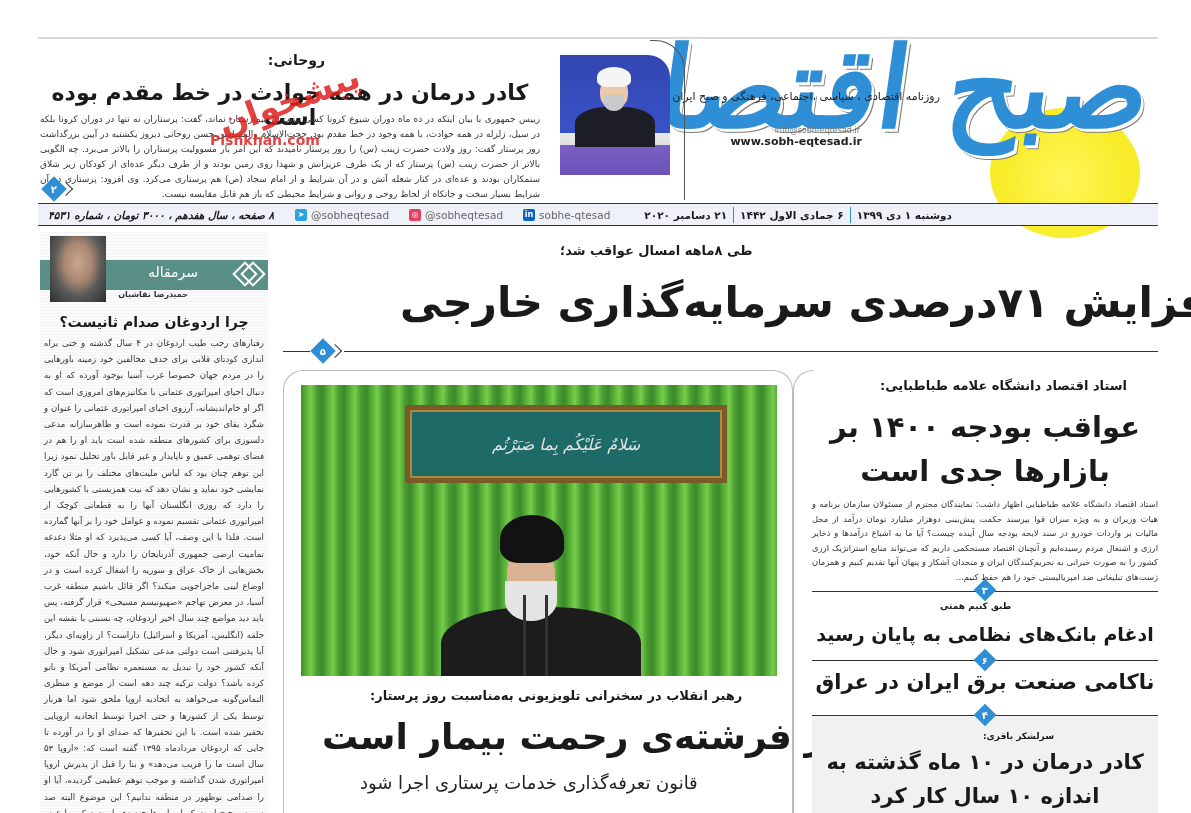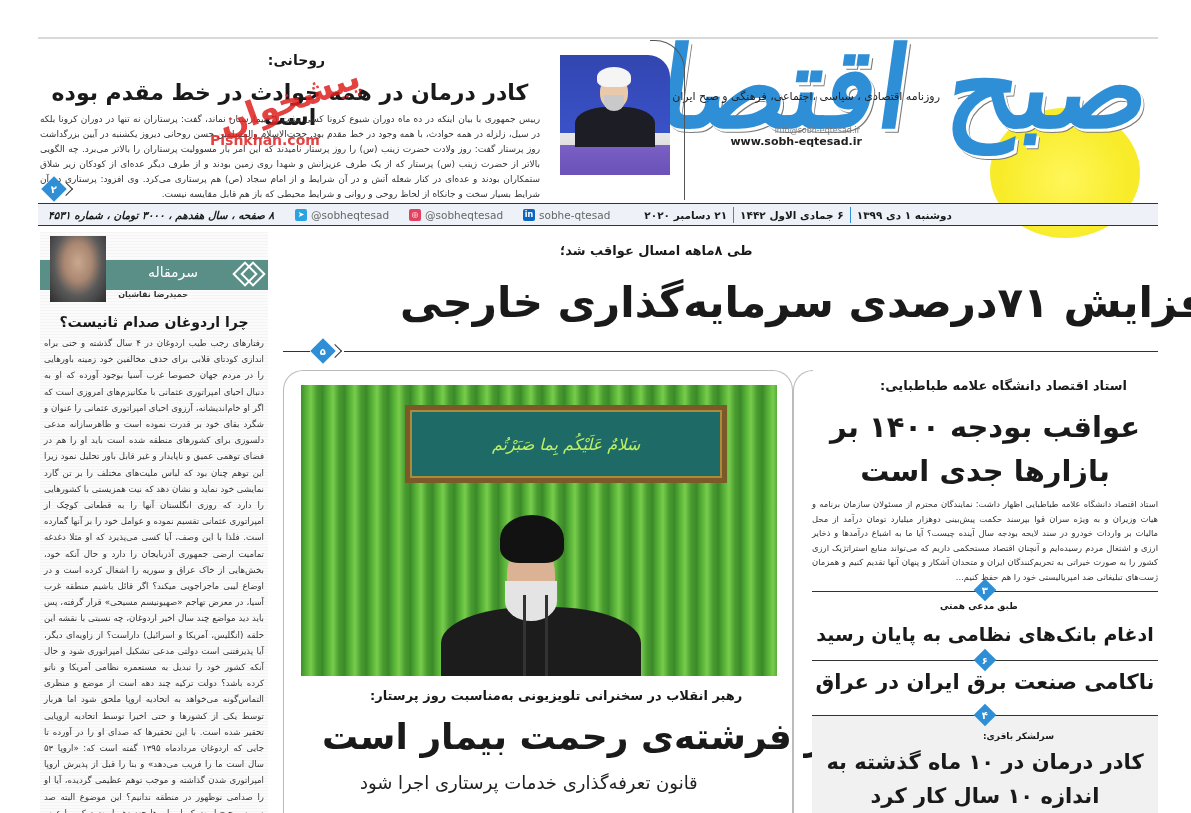--- a/index.html
+++ b/index.html
@@ -75,21 +75,21 @@
   .m-title { left: 400px; top: 278px; font-size: 42px; font-weight: bold; font-family: "DejaVu Sans", sans-serif; white-space: nowrap; letter-spacing: -1px; }
   .m-rule { left: 283px; top: 351px; width: 875px; height: 1px; background: #333; }
   .m-badge { left: 310px; top: 342px; }
 
   
   .photo-frame { left: 283px; top: 370px; width: 510px; height: 443px; border: 1px solid #bbb; border-radius: 20px 20px 0 0; border-bottom: none; }
   .photo { left: 301px; top: 385px; width: 476px; height: 291px; overflow: hidden;
            background: repeating-linear-gradient(90deg, #3f8f2c 0px, #5cb83a 6px, #78cc4c 10px, #4a9c30 16px, #3a8828 22px); }
   .plaque { position: absolute; left: 104px; top: 20px; width: 322px; height: 78px; background: #7a5a28; padding: 5px; }
   .plaque-inner { width: 100%; height: 100%; background: #1e6a66; border: 2px solid #b08a3a; display: flex; align-items: center; justify-content: center; }
-  .plaque-text { color: #bef264; font-size: 16px; font-family: "DejaVu Serif", serif; font-style: italic; }
+  .plaque-text { color: #e5e5e5; font-size: 16px; font-family: "DejaVu Serif", serif; font-style: italic; }
   .leader-robe { position: absolute; left: 140px; top: 222px; width: 200px; height: 80px; border-radius: 45% 45% 0 0; background: #1c1c1c; }
   .leader-face { position: absolute; left: 206px; top: 160px; width: 48px; height: 66px; border-radius: 45%; background: #dbb394; }
   .leader-beard { position: absolute; left: 204px; top: 196px; width: 52px; height: 40px; border-radius: 0 0 50% 50%; background: #e4e4e4; }
   .leader-turban { position: absolute; left: 199px; top: 130px; width: 64px; height: 48px; border-radius: 50% 50% 30% 30%; background: #121212; }
   .mic1 { position: absolute; left: 222px; top: 210px; width: 3px; height: 90px; background: #333; }
   .mic2 { position: absolute; left: 244px; top: 210px; width: 3px; height: 90px; background: #333; }
 
   .p-kicker { left: 370px; top: 688px; font-size: 13px; font-weight: bold; white-space: nowrap; }
   .p-title { left: 322px; top: 716px; font-size: 36px; font-weight: bold; white-space: nowrap; letter-spacing: -1px; }
   .p-sub { left: 360px; top: 772px; font-size: 18px; white-space: nowrap; color: #222; }
@@ -211,21 +211,21 @@
 
 <div class="abs rc-frame"></div>
 <div class="abs rc-kicker1">استاد اقتصاد دانشگاه علامه طباطبایی:</div>
 <div class="abs rc-title1">عواقب بودجه ۱۴۰۰ بر بازارها جدی است</div>
 <div class="abs rc-body1">استاد اقتصاد دانشگاه علامه طباطبایی اظهار داشت: نمایندگان محترم از مسئولان سازمان برنامه و هیات وزیران و به ویژه سران قوا بپرسند حکمت پیش‌بینی دوهزار میلیارد تومان درآمد از محل مالیات بر واردات خودرو در سند لایحه بودجه سال آینده چیست؟ آیا ما به اشباع درآمدها و ذخایر ارزی و اشتغال مردم رسیده‌ایم و آنچنان اقتصاد مستحکمی داریم که می‌تواند منابع استراتژیک ارزی کشور را به صورت خیراتی به تحریم‌کنندگان ایران و متحدان آشکار و پنهان آنها تقدیم کنیم و همزمان ژست‌های تبلیغاتی ضد امپریالیستی خود را هم حفظ کنیم...</div>
 
 <div class="abs rc-rule" style="left:812px; top:591px; width:346px;"></div>
 <div class="abs badge rc-badge" style="left:977px; top:582px;">
     <span>۳</span>
   </div>
-<div class="abs rc-kicker2">طبق مدعی همتی</div>
+<div class="abs rc-kicker2">طبق کنیم همتی</div>
 <div class="abs rc-title2">ادغام بانک‌های نظامی به پایان رسید</div>
 
 <div class="abs rc-rule" style="left:812px; top:660px; width:346px;"></div>
 <div class="abs badge rc-badge" style="left:977px; top:652px;">
     <span>۶</span>
   </div>
 <div class="abs rc-title3">ناکامی صنعت برق ایران در عراق</div>
 
 <div class="abs rc-box4"></div>
 <div class="abs rc-rule" style="left:812px; top:715px; width:346px;"></div>

